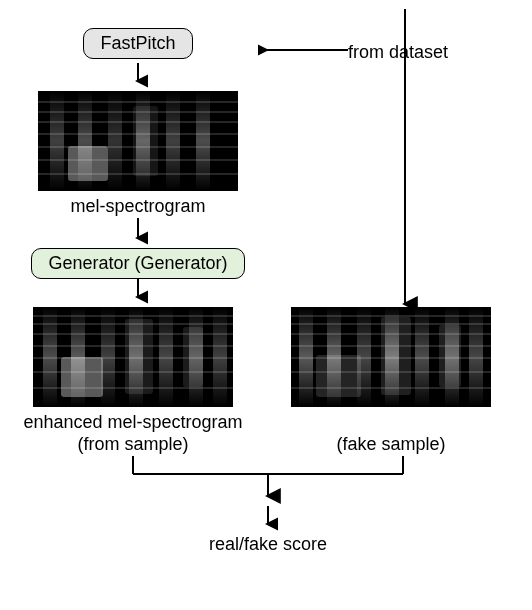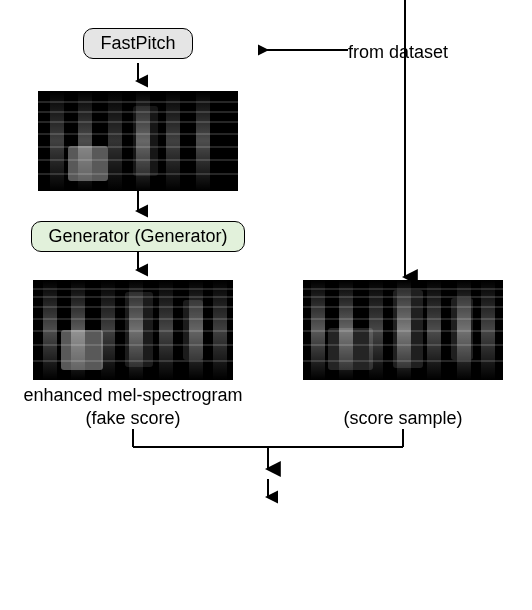--- a/index.html
+++ b/index.html
@@ -126,20 +126,21 @@
     <div class="band" style="top:82px;"></div>
     <div class="streak" style="left:12px; opacity:0.5;"></div>
     <div class="streak" style="left:40px; opacity:0.6;"></div>
     <div class="streak" style="left:70px; opacity:0.4;"></div>
     <div class="streak" style="left:98px; opacity:0.7;"></div>
     <div class="streak" style="left:128px; opacity:0.5;"></div>
     <div class="streak" style="left:158px; opacity:0.6;"></div>
     <div class="spot" style="left:30px; top:55px; width:40px; height:35px;"></div>
     <div class="spot" style="left:95px; top:15px; width:25px; height:70px; opacity:0.25;"></div>
   </div>
+  <div class="caption">mel-spectrogram</div>
 </div>
 
 <div class="col" style="width:240px;">
   <svg class="arrow" width="20" height="30">
     <defs>
       <marker id="ahD2" viewBox="0 0 10 10" refX="5" refY="8" markerWidth="8" markerHeight="8" orient="auto">
         <path d="M0,0 L10,0 L5,10 z" fill="#000"></path>
       </marker>
     </defs>
     <line x1="10" y1="0" x2="10" y2="20" stroke="#000" stroke-width="2" marker-end="url(#ahD2)"></line>
@@ -165,21 +166,21 @@
 
   <svg width="30" height="305" style="position:absolute; left:372px; top:-298px;">
     <defs>
       <marker id="ahD4" viewBox="0 0 10 10" refX="5" refY="8" markerWidth="8" markerHeight="8" orient="auto">
         <path d="M0,0 L10,0 L5,10 z" fill="#000"></path>
       </marker>
     </defs>
     <line x1="15" y1="0" x2="15" y2="295" stroke="#000" stroke-width="2" marker-end="url(#ahD4)"></line>
   </svg>
 
-  <div class="row" style="gap:50px; align-items:flex-start;">
+  <div class="row" style="gap:38px; align-items:flex-start;">
     <div class="col" style="width:230px;">
       <div class="spectro">
         <div class="band" style="top:8px;"></div>
         <div class="band" style="top:16px;"></div>
         <div class="band" style="top:26px;"></div>
         <div class="band" style="top:38px;"></div>
         <div class="band" style="top:50px;"></div>
         <div class="band" style="top:64px;"></div>
         <div class="band" style="top:80px;"></div>
         <div class="streak" style="left:10px; opacity:0.6;"></div>
@@ -188,21 +189,21 @@
         <div class="streak" style="left:96px; opacity:0.75;"></div>
         <div class="streak" style="left:126px; opacity:0.55;"></div>
         <div class="streak" style="left:156px; opacity:0.65;"></div>
         <div class="streak" style="left:180px; opacity:0.5;"></div>
         <div class="spot" style="left:28px; top:50px; width:42px; height:40px;"></div>
         <div class="spot" style="left:92px; top:12px; width:28px; height:75px; opacity:0.3;"></div>
         <div class="spot" style="left:150px; top:20px; width:20px; height:60px; opacity:0.3;"></div>
       </div>
       <div class="caption">
         <span>enhanced mel-spectrogram</span><br>
-        <span>(fake score)</span>
+        <span>(from sample)</span>
       </div>
     </div>
 
     <div class="col" style="width:210px;">
       <div class="spectro">
         <div class="band" style="top:8px;"></div>
         <div class="band" style="top:16px;"></div>
         <div class="band" style="top:26px;"></div>
         <div class="band" style="top:38px;"></div>
         <div class="band" style="top:50px;"></div>
@@ -214,21 +215,21 @@
         <div class="streak" style="left:94px; opacity:0.85;"></div>
         <div class="streak" style="left:124px; opacity:0.6;"></div>
         <div class="streak" style="left:154px; opacity:0.75;"></div>
         <div class="streak" style="left:178px; opacity:0.55;"></div>
         <div class="spot" style="left:25px; top:48px; width:45px; height:42px; opacity:0.4;"></div>
         <div class="spot" style="left:90px; top:10px; width:30px; height:78px; opacity:0.35;"></div>
         <div class="spot" style="left:148px; top:18px; width:22px; height:62px; opacity:0.35;"></div>
       </div>
       <div class="caption">
         <br>
-        <span>(score sample)</span>
+        <span>(fake sample)</span>
       </div>
     </div>
   </div>
 </div>
 
 <div style="width:500px; position:relative; height:50px;">
   <svg width="500" height="50">
     <defs>
       <marker id="ahD5" viewBox="0 0 10 10" refX="5" refY="8" markerWidth="8" markerHeight="8" orient="auto">
         <path d="M0,0 L10,0 L5,10 z" fill="#000"></path>
@@ -247,13 +248,14 @@
 
 <div class="col" style="width:500px;">
   <svg class="arrow" width="20" height="28">
     <defs>
       <marker id="ahD6" viewBox="0 0 10 10" refX="5" refY="8" markerWidth="8" markerHeight="8" orient="auto">
         <path d="M0,0 L10,0 L5,10 z" fill="#000"></path>
       </marker>
     </defs>
     <line x1="10" y1="0" x2="10" y2="18" stroke="#000" stroke-width="2" marker-end="url(#ahD6)"></line>
   </svg>
+  <div class="center">real/fake score</div>
 </div>
 
 </body></html>

